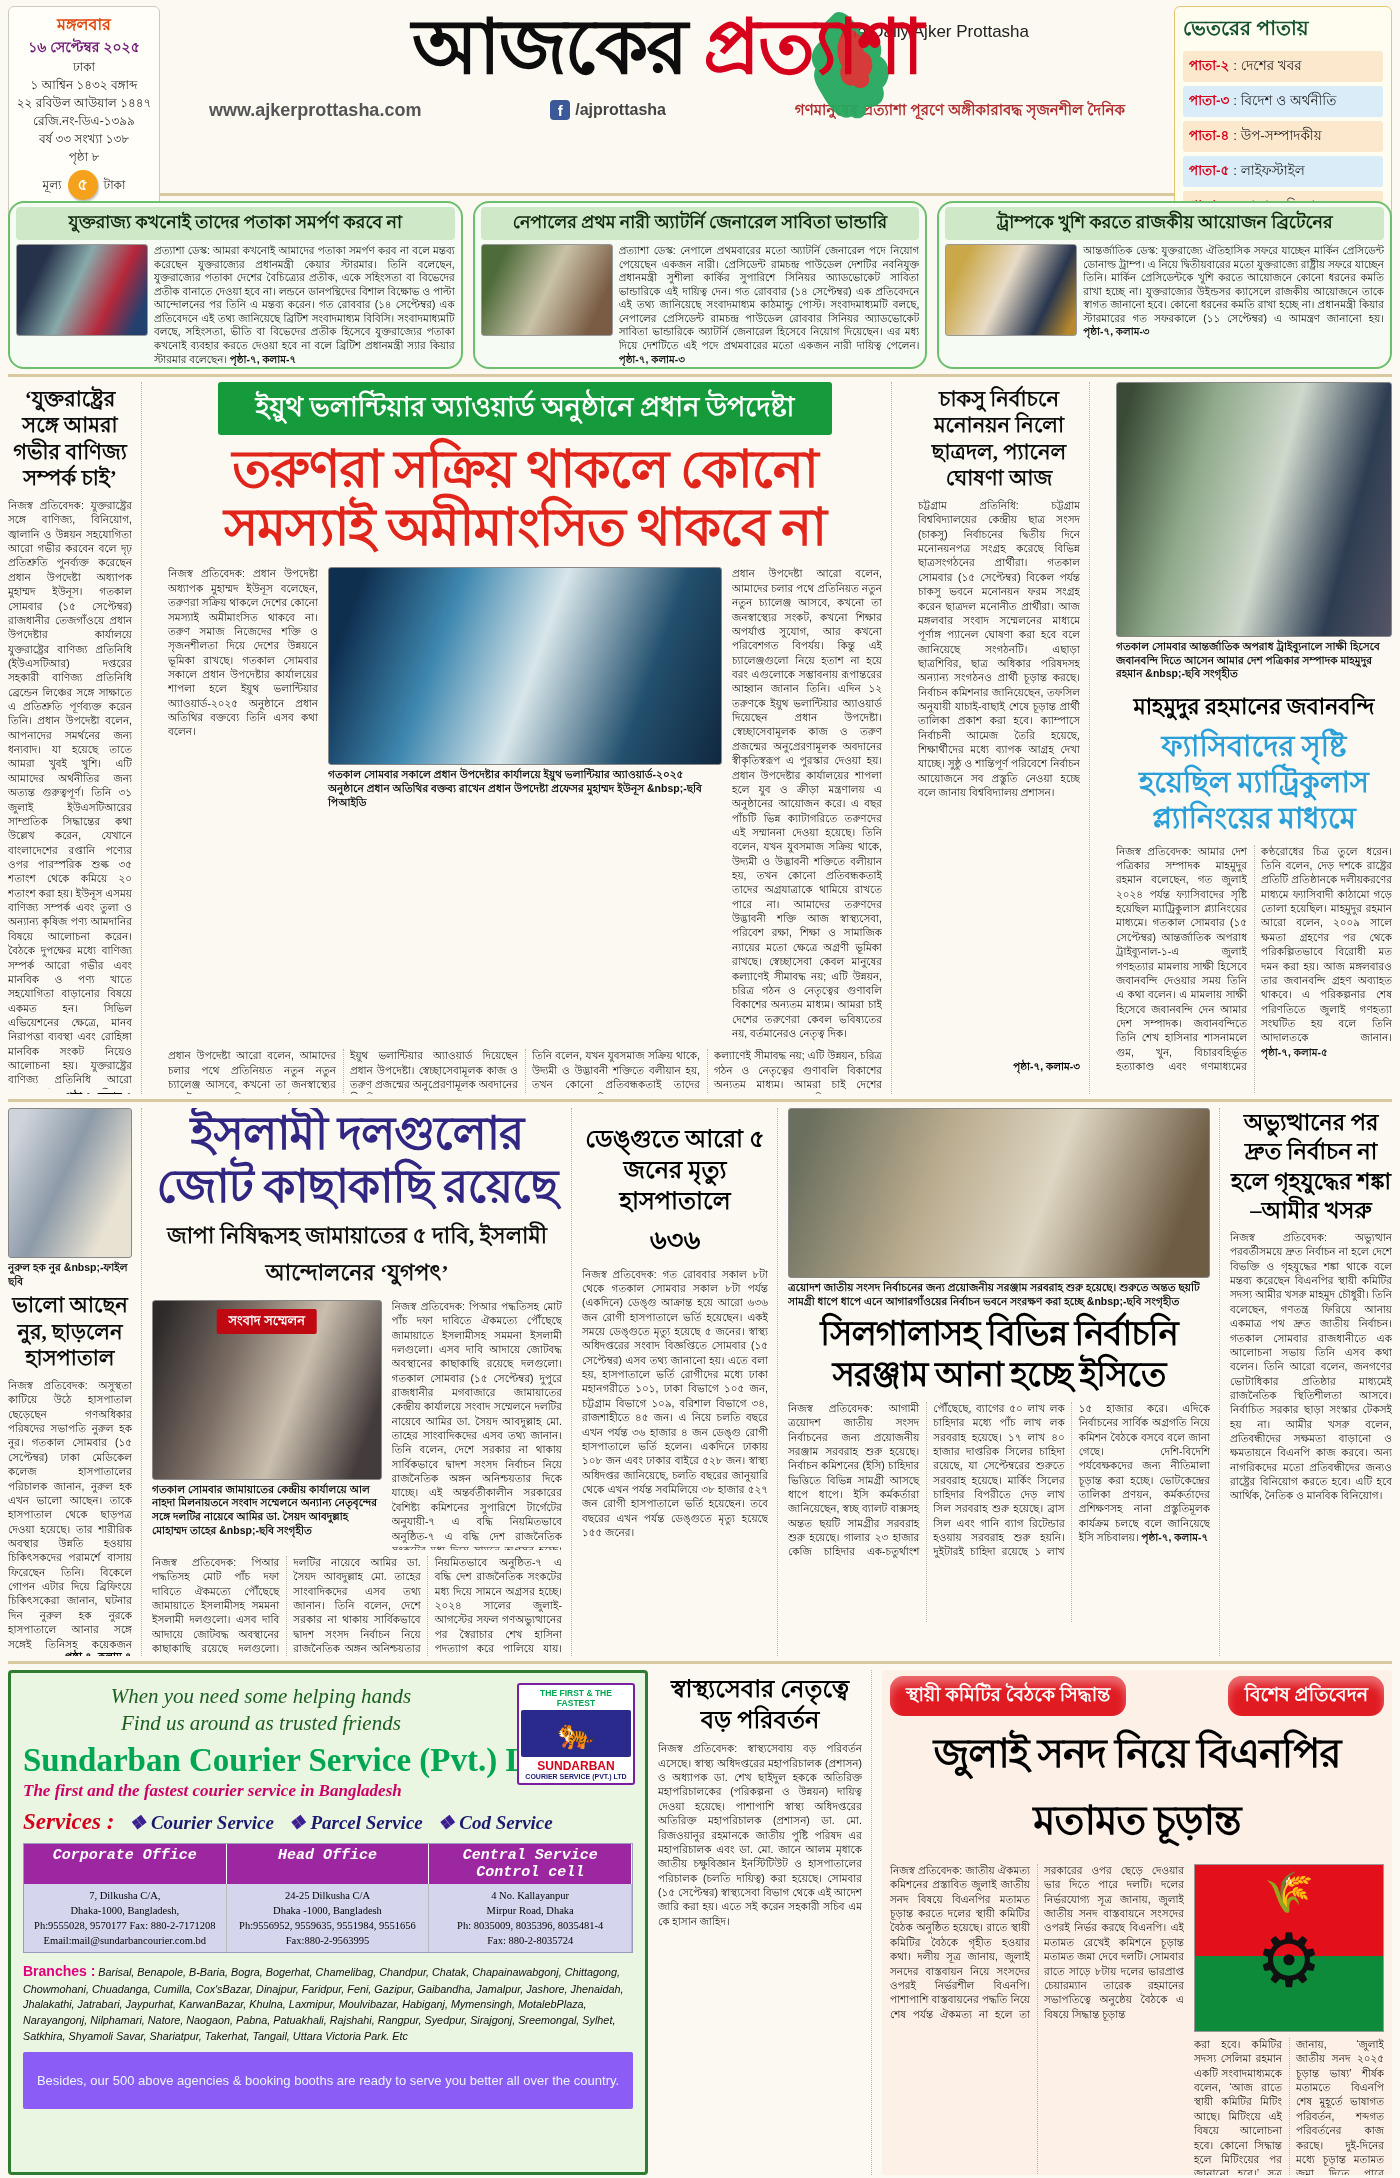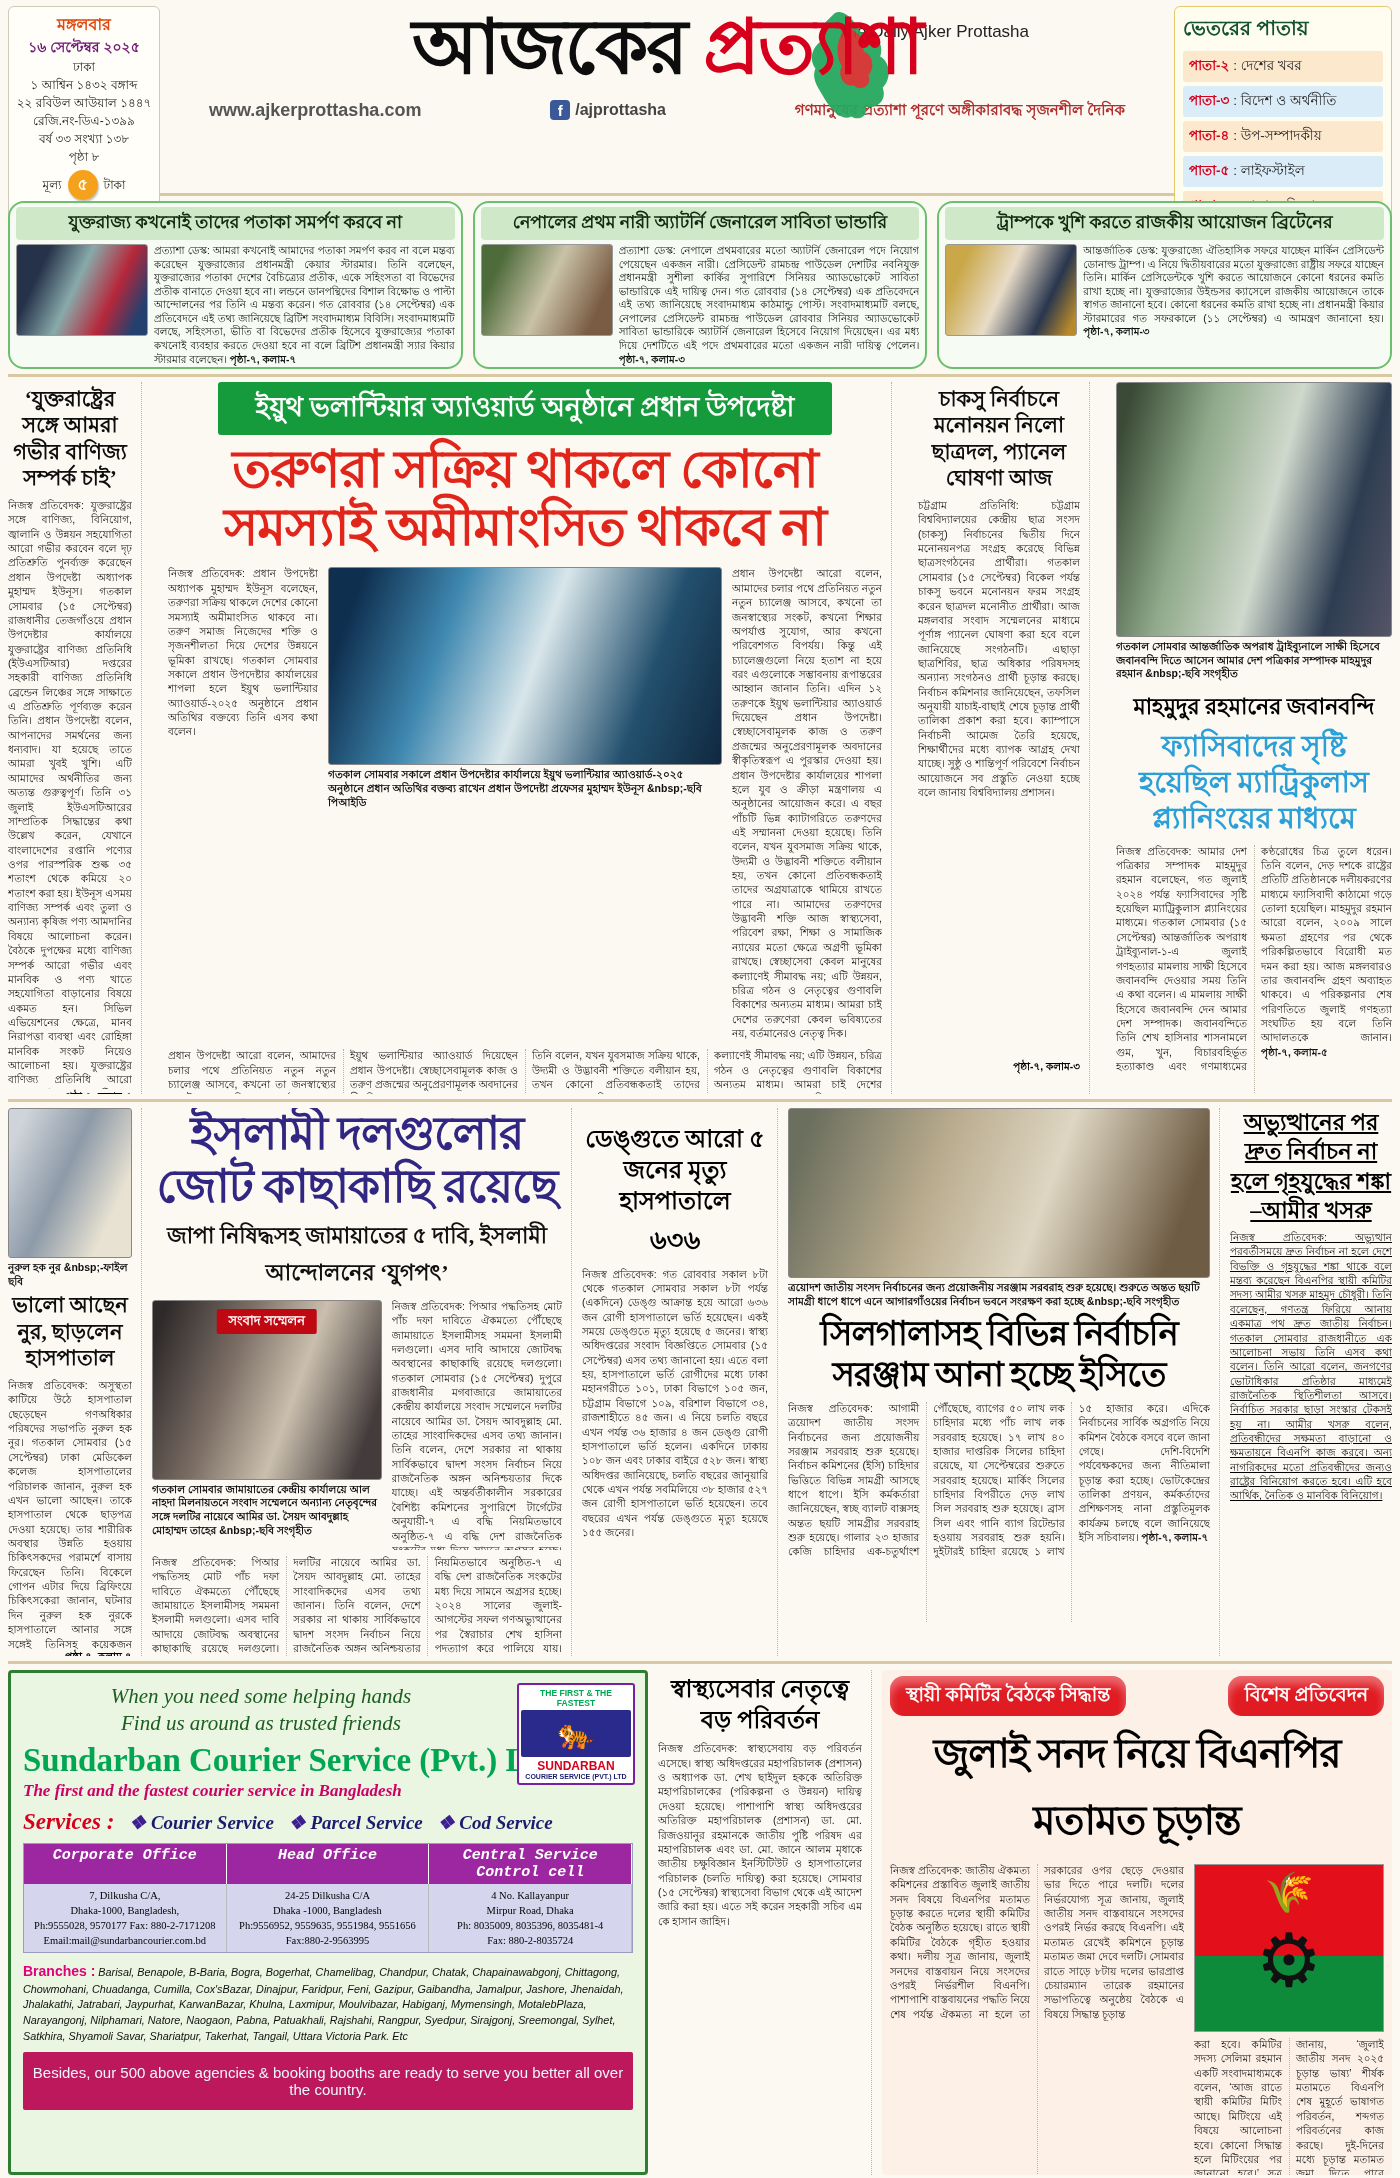--- a/index.html
+++ b/index.html
@@ -118,21 +118,21 @@
   .ad-logo .n { color:#d6001c; font-weight:bold; font-size:12px; }
   .ad-logo .s { color:#1a1a6e; font-size:7px; font-weight:bold; }
   .office-table { display:grid; grid-template-columns:1fr 1fr 1fr; border:1px solid #9b9bc0; margin-bottom:8px; }
   .office-h { background:#9c27a0; color:#fff; font-weight:bold; font-style:italic;
     font-family:Liberation Mono, monospace; font-size:15px; text-align:center; padding:3px 2px;
     border-right:1px solid #fff; }
   .office-c { background:#d5d6ee; font-size:10.5px; text-align:center; line-height:1.45;
     padding:4px 3px; border-right:1px solid #bbb; font-family:"Liberation Serif", serif; }
   .branches { font-size:10.8px; font-style:italic; line-height:1.45; color:#111; margin-bottom:8px; }
   .branches .lbl { color:#e0007a; font-weight:bold; font-size:14px; font-style:normal; }
-  .ad-footer { background:#be185d; color:#eaf6ff; font-size:15px; text-align:center; padding:12px 4px;
+  .ad-footer { background:#8b5cf6; color:#eaf6ff; font-size:13px; text-align:center; padding:21px 4px;
     border-radius:2px; }
   .health-title { font-weight:bold; font-size:24px; text-align:center; line-height:1.3;
     font-family:"Liberation Serif", serif; margin:4px 0 6px; }
   .bnp-box { background:#fdf1e7; border-radius:4px; padding:6px 8px; overflow:hidden; }
   .pill-row { display:flex; justify-content:space-between; gap:10px; margin-bottom:6px; }
   .pill { background:#e01b22; color:#fff; font-weight:bold; font-size:19px; text-align:center;
     padding:4px 16px; border-radius:14px; font-family:"Liberation Serif", serif;
     box-shadow:inset 0 8px 10px rgba(255,255,255,.35); }
   .bnp-headline { font-weight:bold; font-size:40px; text-align:center; letter-spacing:-1px;
     font-family:"Liberation Serif", serif; margin-bottom:8px; }
@@ -331,21 +331,21 @@
     <article class="colrule" style="overflow:hidden;">
       <div class="ec-photo"></div>
       <div class="caption">ত্রয়োদশ জাতীয় সংসদ নির্বাচনের জন্য প্রয়োজনীয় সরঞ্জাম সরবরাহ শুরু হয়েছে। শুরুতে অন্তত ছয়টি সামগ্রী ধাপে ধাপে এনে আগারগাঁওয়ের নির্বাচন ভবনে সংরক্ষণ করা হচ্ছে &amp;nbsp;-ছবি সংগৃহীত</div>
       <div class="ec-headline">সিলগালাসহ বিভিন্ন নির্বাচনি সরঞ্জাম আনা হচ্ছে ইসিতে</div>
       <div class="body-txt cols-3" style="height:220px;">
         <span>নিজস্ব প্রতিবেদক: আগামী ত্রয়োদশ জাতীয় সংসদ নির্বাচনের জন্য প্রয়োজনীয় সরঞ্জাম সরবরাহ শুরু হয়েছে। নির্বাচন কমিশনের (ইসি) চাহিদার ভিত্তিতে বিভিন্ন সামগ্রী আসছে ধাপে ধাপে। ইসি কর্মকর্তারা জানিয়েছেন, স্বচ্ছ ব্যালট বাক্সসহ অন্তত ছয়টি সামগ্রীর সরবরাহ শুরু হয়েছে। গালার ২৩ হাজার কেজি চাহিদার এক-চতুর্থাংশ পৌঁছেছে, ব্যাগের ৫০ লাখ লক চাহিদার মধ্যে পাঁচ লাখ লক সরবরাহ হয়েছে। ১৭ লাখ ৪০ হাজার দাপ্তরিক সিলের চাহিদা রয়েছে, যা সেপ্টেম্বরের শুরুতে সরবরাহ হয়েছে। মার্কিং সিলের চাহিদার বিপরীতে দেড় লাখ সিল সরবরাহ শুরু হয়েছে। ব্রাস সিল এবং গানি ব্যাগ রিটেন্ডার হওয়ায় সরবরাহ শুরু হয়নি। দুইটারই চাহিদা রয়েছে ১ লাখ ১৫ হাজার করে। এদিকে নির্বাচনের সার্বিক অগ্রগতি নিয়ে কমিশন বৈঠকে বসবে বলে জানা গেছে। দেশি-বিদেশি পর্যবেক্ষকদের জন্য নীতিমালা চূড়ান্ত করা হচ্ছে। ভোটকেন্দ্রের তালিকা প্রণয়ন, কর্মকর্তাদের প্রশিক্ষণসহ নানা প্রস্তুতিমূলক কার্যক্রম চলছে বলে জানিয়েছে ইসি সচিবালয়।</span>
         <span class="ref">পৃষ্ঠা-৭, কলাম-৭</span>
       </div>
     </article>
 
-    <article style="overflow:hidden;text-decoration:underline;">
+    <article style="overflow:hidden;">
       <div class="kha-title">
         <span>অভ্যুত্থানের পর দ্রুত নির্বাচন না হলে গৃহযুদ্ধের শঙ্কা</span>
         <span>–আমীর খসরু</span>
       </div>
       <div class="body-txt" style="height:440px;">
         <span>নিজস্ব প্রতিবেদক: অভ্যুত্থান পরবর্তীসময়ে দ্রুত নির্বাচন না হলে দেশে বিভক্তি ও গৃহযুদ্ধের শঙ্কা থাকে বলে মন্তব্য করেছেন বিএনপির স্থায়ী কমিটির সদস্য আমীর খসরু মাহমুদ চৌধুরী। তিনি বলেছেন, গণতন্ত্র ফিরিয়ে আনায় একমাত্র পথ দ্রুত জাতীয় নির্বাচন। গতকাল সোমবার রাজধানীতে এক আলোচনা সভায় তিনি এসব কথা বলেন। তিনি আরো বলেন, জনগণের ভোটাধিকার প্রতিষ্ঠার মাধ্যমেই রাজনৈতিক স্থিতিশীলতা আসবে। নির্বাচিত সরকার ছাড়া সংস্কার টেকসই হয় না। আমীর খসরু বলেন, প্রতিবন্ধীদের সক্ষমতা বাড়ানো ও ক্ষমতায়নে বিএনপি কাজ করবে। অন্য নাগরিকদের মতো প্রতিবন্ধীদের জন্যও রাষ্ট্রের বিনিয়োগ করতে হবে। এটি হবে আর্থিক, নৈতিক ও মানবিক বিনিয়োগ।</span>
       </div>
     </article>
   </section>
 

